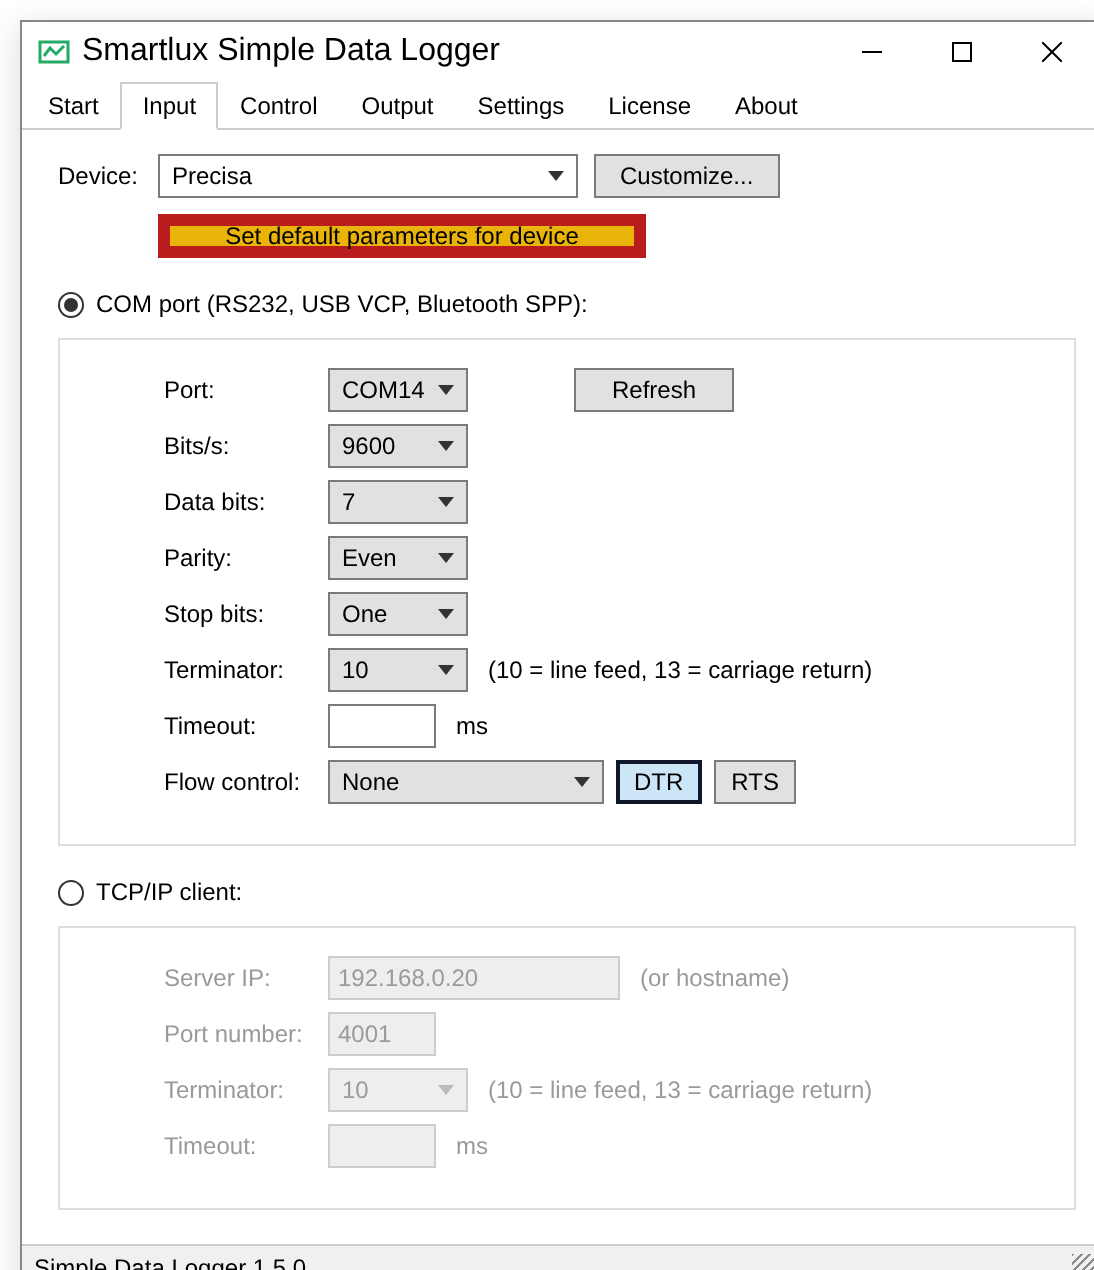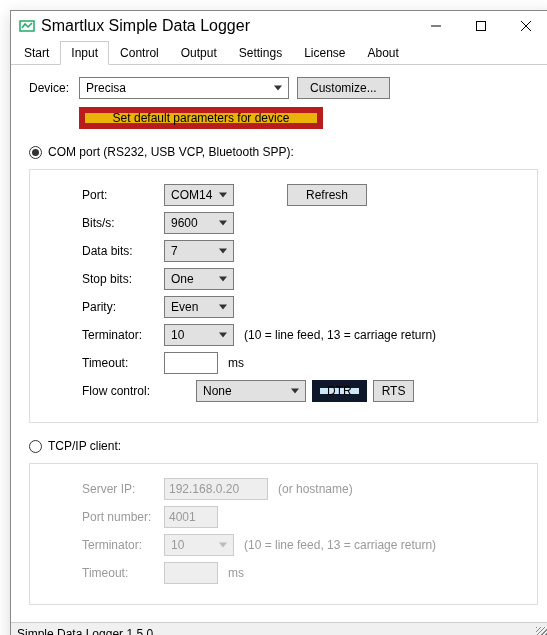--- a/index.html
+++ b/index.html
@@ -22,27 +22,27 @@
 .btn.blue { border: 6px solid #b91c1c; background: #eab308; padding: 0 20px; }
 .radio-row { display: flex; align-items: center; margin: 16px 0 10px 0; cursor: pointer; }
 .radio { width: 13px; height: 13px; border: 1px solid #333; border-radius: 50%; margin-right: 6px; display: flex; align-items: center; justify-content: center; }
 .radio.checked::after { content: ""; width: 7px; height: 7px; background: #333; border-radius: 50%; }
 .panel { border: 1px solid #ddd; padding: 14px 10px 14px 52px; margin-bottom: 6px; }
 .panel.disabled { color: #9a9a9a; }
 .panel.disabled .sel, .panel.disabled .txt, .panel.disabled .btn { background: #eee; border-color: #ccc; color: #9a9a9a; }
 .panel.disabled .sel::after { border-top-color: #bbb; }
 .form-row { display: flex; align-items: center; margin-bottom: 6px; }
 .form-lbl { width: 82px; }
-.sel.port, .sel.fc { width: 110px; margin-left: 32px; }
+.sel.port, .sel.fc { width: 138px; }
 .sel.std { width: 70px; }
 .txt { height: 22px; width: 54px; border: 1px solid #7a7a7a; background: #fff; padding: 0 4px; }
 .hint { margin-left: 10px; }
 .gap { width: 8px; }
 .toggle { height: 22px; border: 1px solid #7a7a7a; background: #e1e1e1; padding: 0 8px; display: flex; align-items: center; cursor: pointer; margin-left: 6px; }
-.toggle.active { border: 8px solid #0f172a; background: #cde6f7; padding: 0 7px; }
+.toggle.active { border: 2px solid #0f172a; background: #cde6f7; padding: 0 7px; }
 .statusbar { height: 22px; border-top: 1px solid #ccc; background: #f0f0f0; display: flex; align-items: center; padding: 0 6px; font-size: 12px; justify-content: space-between; }
 .grip { width: 14px; height: 14px; background: repeating-linear-gradient(135deg, #888 0 1px, transparent 1px 3px); }
 </style>
 </head>
 <body>
 
 <div class="window">
 
   <div class="titlebar">
     <span class="titlebar-icon">
@@ -120,29 +120,29 @@
             <span>9600</span>
           </div>
       </div>
       <div class="form-row">
         <span class="form-lbl">Data bits:</span>
         <div class="sel std">
             <span>7</span>
           </div>
       </div>
       <div class="form-row">
+        <span class="form-lbl">Parity:</span>
+        <div class="sel std">
+            <span>Even</span>
+          </div>
+      </div>
+      <div class="form-row">
         <span class="form-lbl">Stop bits:</span>
         <div class="sel std">
             <span>One</span>
-          </div>
-      </div>
-      <div class="form-row">
-        <span class="form-lbl">Parity:</span>
-        <div class="sel std">
-            <span>Even</span>
           </div>
       </div>
       <div class="form-row">
         <span class="form-lbl">Terminator:</span>
         <div class="sel std">
             <span>10</span>
           </div>
         <span class="hint">(10 = line feed, 13 = carriage return)</span>
       </div>
       <div class="form-row">
@@ -165,21 +165,21 @@
     </div>
 
     <div class="radio-row">
       <span class="radio"></span>
       <span>TCP/IP client:</span>
     </div>
 
     <div class="panel disabled">
       <div class="form-row">
         <span class="form-lbl">Server IP:</span>
-        <input class="txt" style="width: 104px;" value="192.168.0.20">
+        <input class="txt" style="width: 146px;" value="192.168.0.20">
         <span class="hint">(or hostname)</span>
       </div>
       <div class="form-row">
         <span class="form-lbl">Port number:</span>
         <input class="txt" value="4001" style="">
       </div>
       <div class="form-row">
         <span class="form-lbl">Terminator:</span>
         <div class="sel std">
             <span>10</span>

